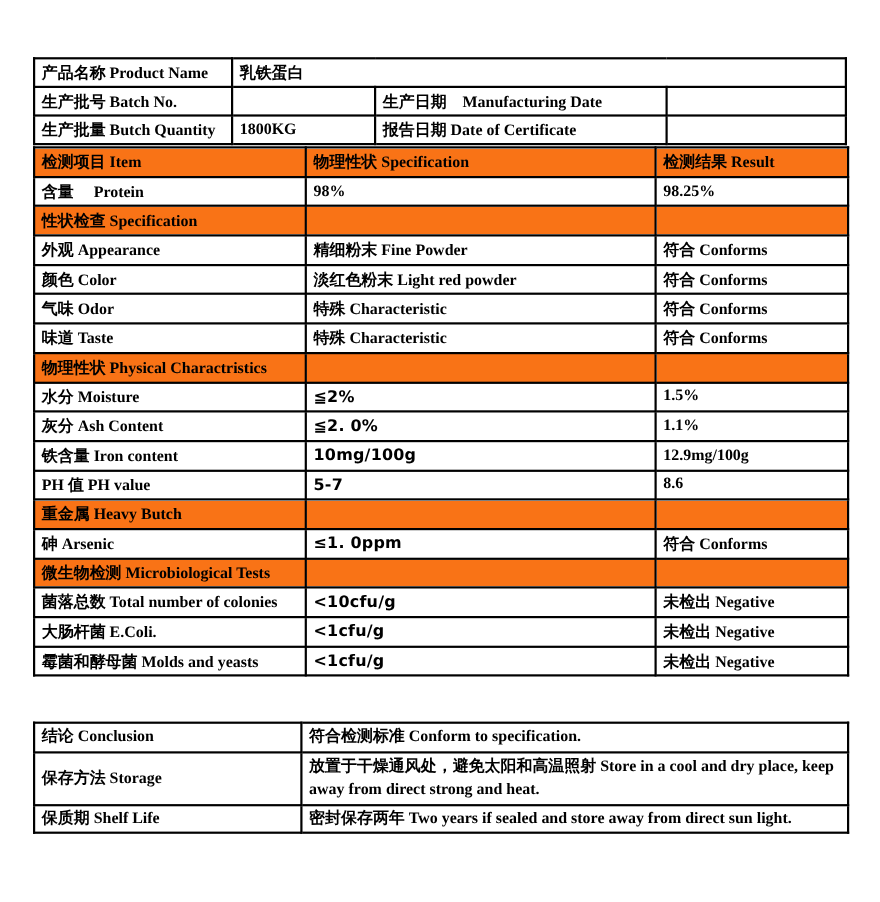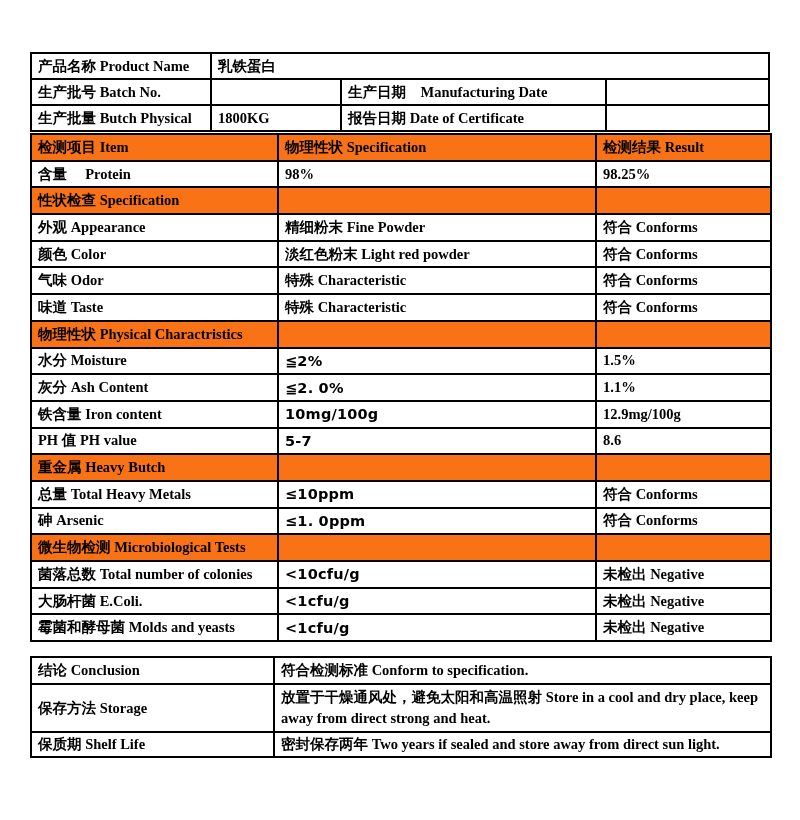--- a/index.html
+++ b/index.html
@@ -58,21 +58,21 @@
           <td>产品名称 Product Name</td>
           <td colspan="3">乳铁蛋白</td>
         </tr>
         <tr>
           <td>生产批号 Batch No.</td>
           <td></td>
           <td>生产日期　Manufacturing Date</td>
           <td></td>
         </tr>
         <tr>
-          <td>生产批量 Butch Physical</td>
+          <td>生产批量 Butch Quantity</td>
           <td>1800KG</td>
           <td>报告日期 Date of Certificate</td>
           <td></td>
         </tr>
       </tbody>
   </table>
 
   <table class="ct main">
     <colgroup>
       <col style="width:247px">
@@ -139,25 +139,20 @@
           <td>PH 值 PH value</td>
           <td class="hei">5-7</td>
           <td>8.6</td>
         </tr>
         <tr class="sec">
           <td>重金属 Heavy Butch</td>
           <td></td>
           <td></td>
         </tr>
         <tr class="">
-          <td>总量 Total Heavy Metals</td>
-          <td class="hei">≤10ppm</td>
-          <td>符合 Conforms</td>
-        </tr>
-        <tr class="">
           <td>砷 Arsenic</td>
           <td class="hei">≤1. 0ppm</td>
           <td>符合 Conforms</td>
         </tr>
         <tr class="sec">
           <td>微生物检测 Microbiological Tests</td>
           <td></td>
           <td></td>
         </tr>
         <tr class="">

